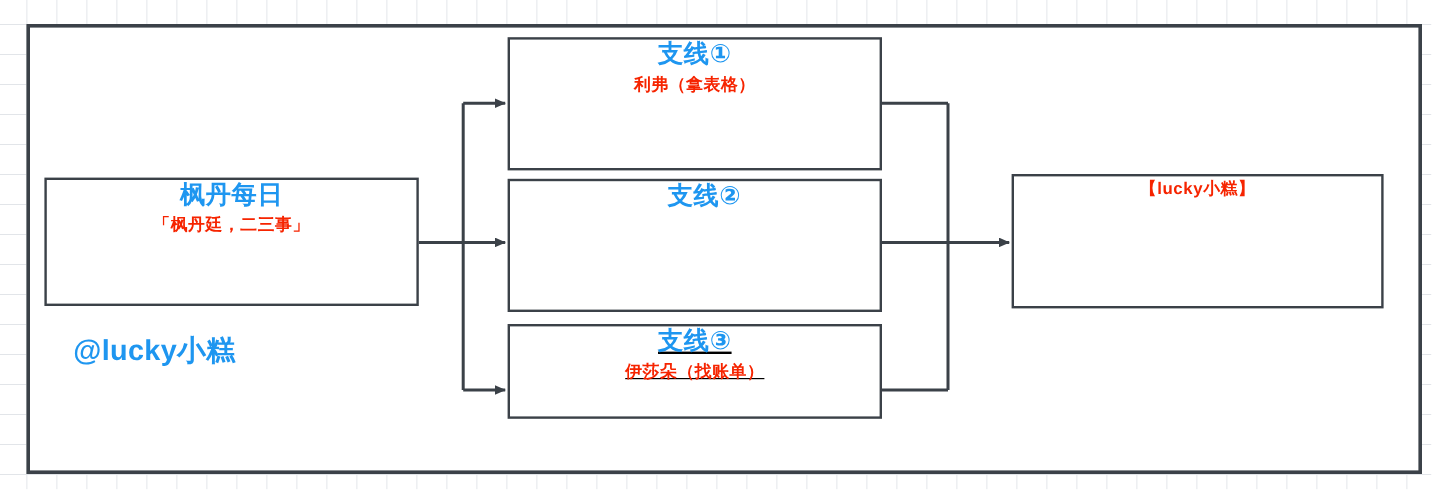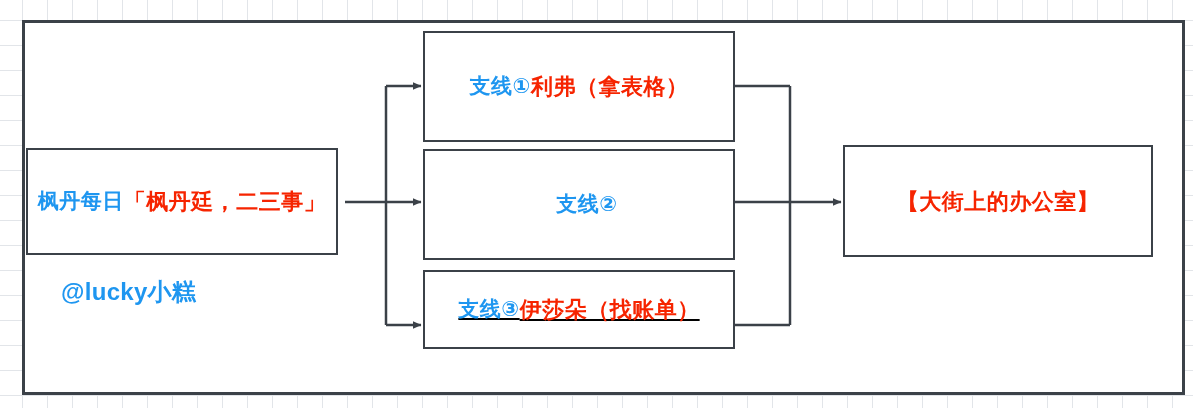--- a/index.html
+++ b/index.html
@@ -42,45 +42,44 @@
     border: 3px solid #3b4148;
     box-sizing: border-box;
   }
 
   .node {
     position: absolute;
     box-sizing: border-box;
     background: #ffffff;
     border: 2.5px solid #3b4148;
     display: flex;
-    flex-direction: row;
+    flex-direction: column;
     align-items: center;
-    justify-content: center;
     text-align: center;
     line-height: 1.28;
     z-index: 3;
   }
   .node .line-blue {
     color: #1E96F0;
     font-weight: bold;
     font-size: 21px;
     letter-spacing: 0.5px;
     white-space: nowrap;
   }
   .node .line-red {
     color: #F62400;
     font-weight: bold;
-    font-size: 22px;
+    font-size: 14px;
     letter-spacing: 0.5px;
     white-space: nowrap;
     margin-top: 2px;
   }
 
   
-  #node-source   { left: 1px;   top: 125px; width: 312px; height: 107px; }
+  #node-source   { left: 12px;   top: 125px; width: 312px; height: 107px; }
   #node-branch-1 { left: 398px; top: 8px;   width: 312px; height: 111px; }
   #node-branch-2 { left: 398px; top: 126px; width: 312px; height: 111px; padding-left: 16px; }
   #node-branch-3 { left: 398px; top: 247px; width: 312px; height: 79px; text-decoration: underline; }
   #node-goal     { left: 818px; top: 122px; width: 310px; height: 112px; }
 
   #watermark {
     position: absolute;
     left: 36px;
     top: 253px;
     color: #1E96F0;
@@ -143,19 +142,19 @@
     <div class="node" id="node-branch-2">
       <div class="line-blue">支线②</div>
     </div>
 
     <div class="node" id="node-branch-3">
       <div class="line-blue">支线③</div>
       <div class="line-red">伊莎朵（找账单）</div>
     </div>
 
     <div class="node" id="node-goal">
-      <div class="line-red">【大街上的办公室】</div>
+      <div class="line-red">【lucky小糕】</div>
     </div>
 
     <div id="watermark">@lucky小糕</div>
 
   </div>
 </div>
 
 </body></html>

